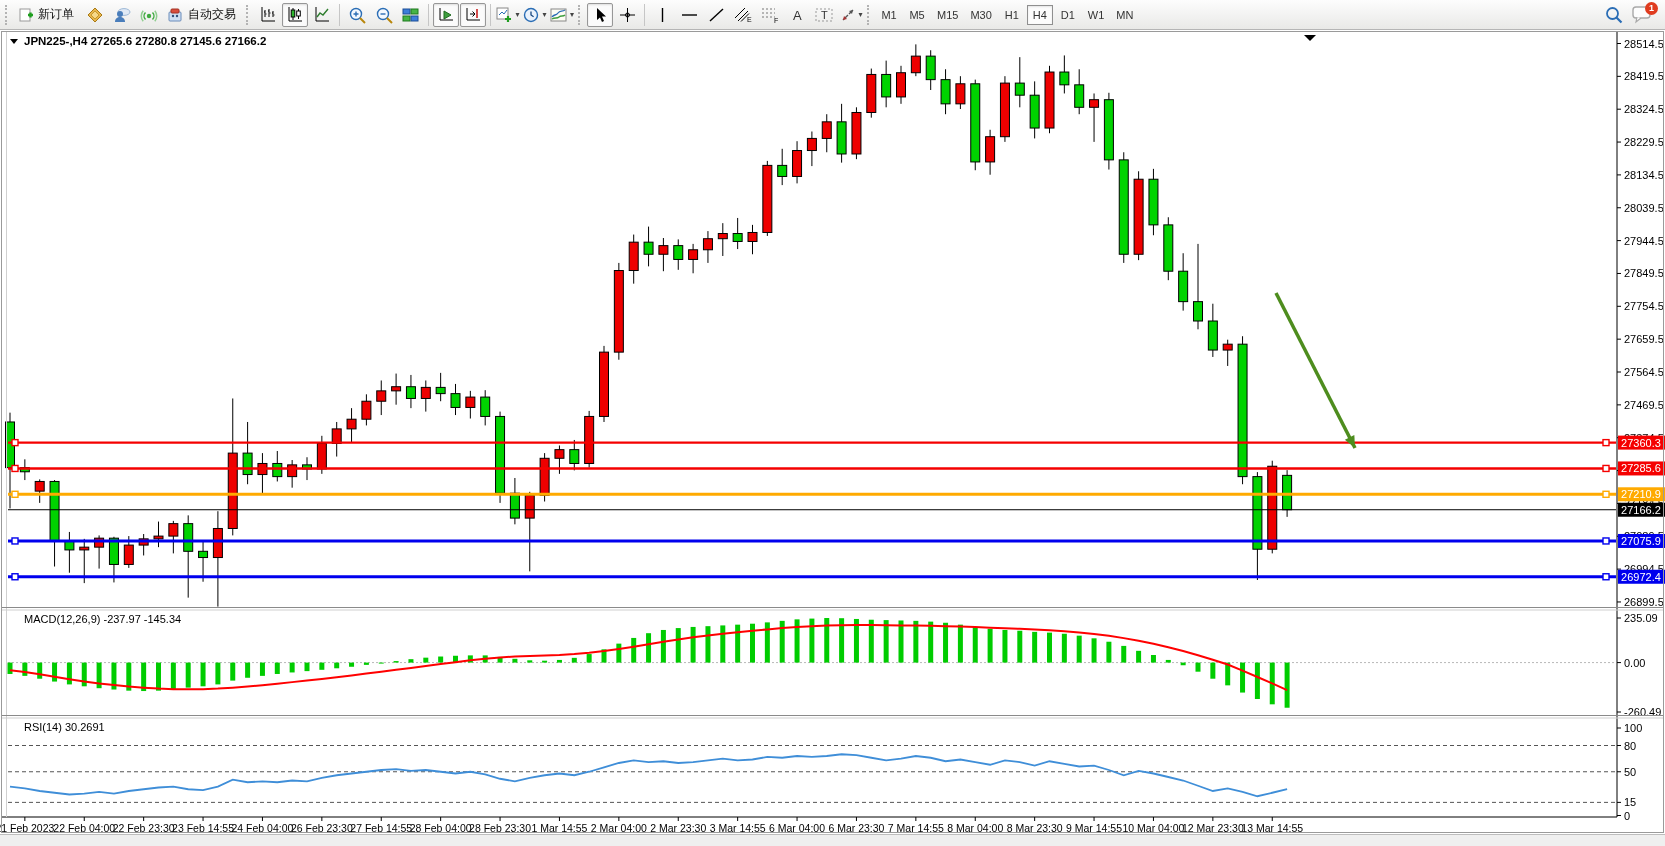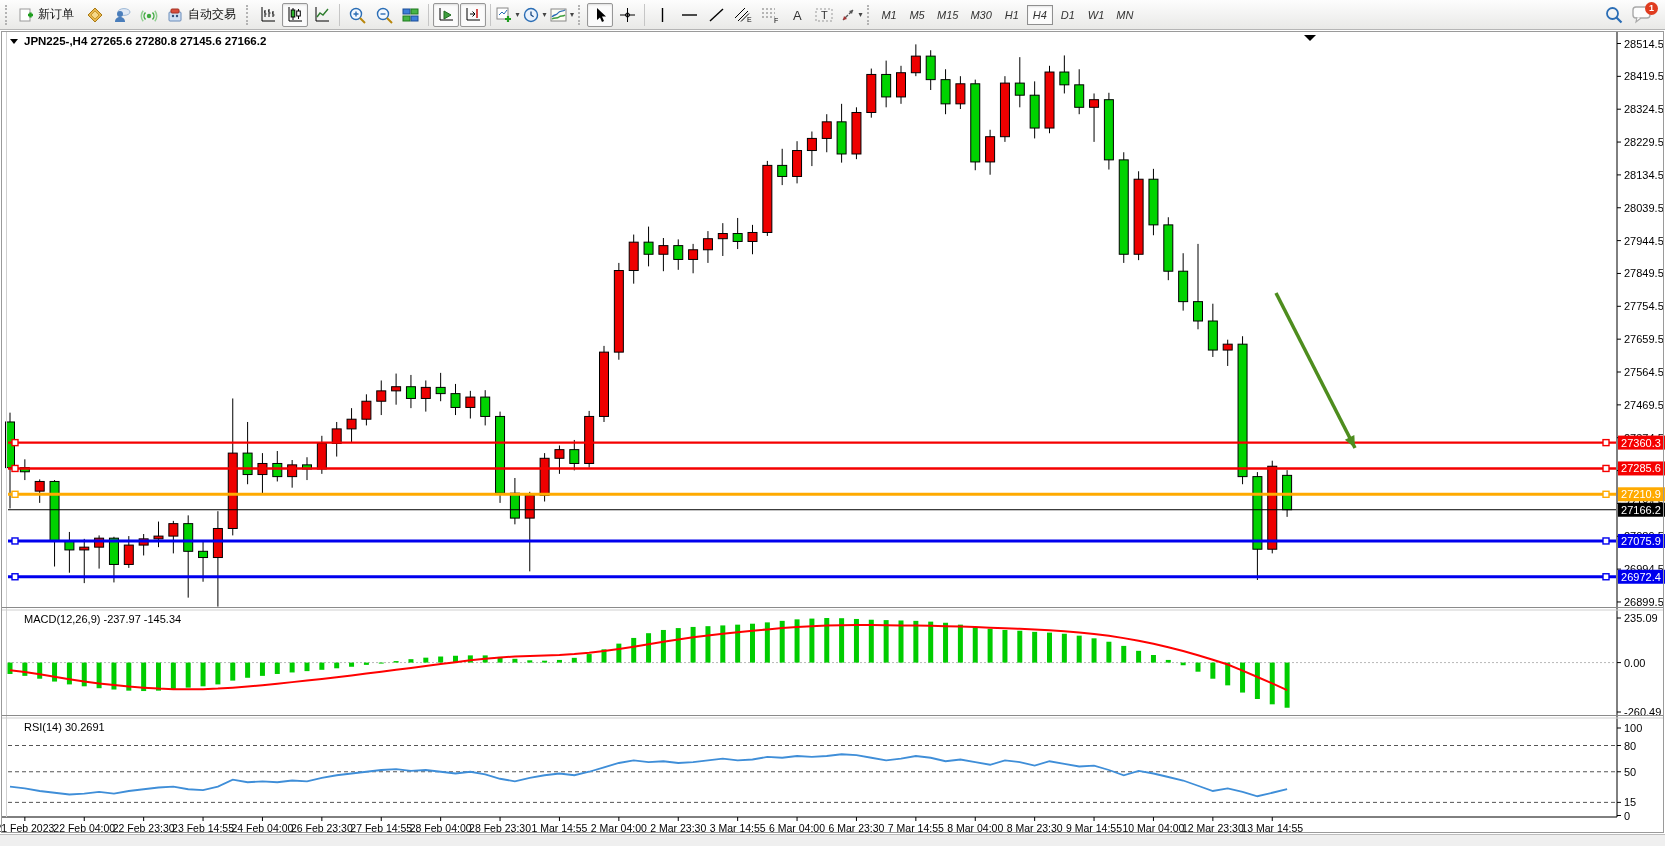--- a/index.html
+++ b/index.html
@@ -218,21 +218,21 @@
     <svg width="17" height="16">
         <path d="M3 13L8 8M13 3L9 7" stroke="#555" stroke-width="1.4"></path>
         <polygon points="13,3 9,4 12,7" fill="#555"></polygon>
         <polygon points="3,13 7,12 4,9" fill="#a33"></polygon>
       </svg>
     <span class="dd">▾</span>
   </div>
 
   <div class="grip"></div>
 
-  <div id="tf-group" style="display:flex;align-items:center;gap:2px;font-style:italic;">
+  <div id="tf-group" style="display:flex;align-items:center;gap:2px;">
       <div class="tf-btn">M1</div>
       <div class="tf-btn">M5</div>
       <div class="tf-btn">M15</div>
       <div class="tf-btn">M30</div>
       <div class="tf-btn">H1</div>
       <div class="tf-btn active">H4</div>
       <div class="tf-btn">D1</div>
       <div class="tf-btn">W1</div>
       <div class="tf-btn">MN</div>
     </div>

